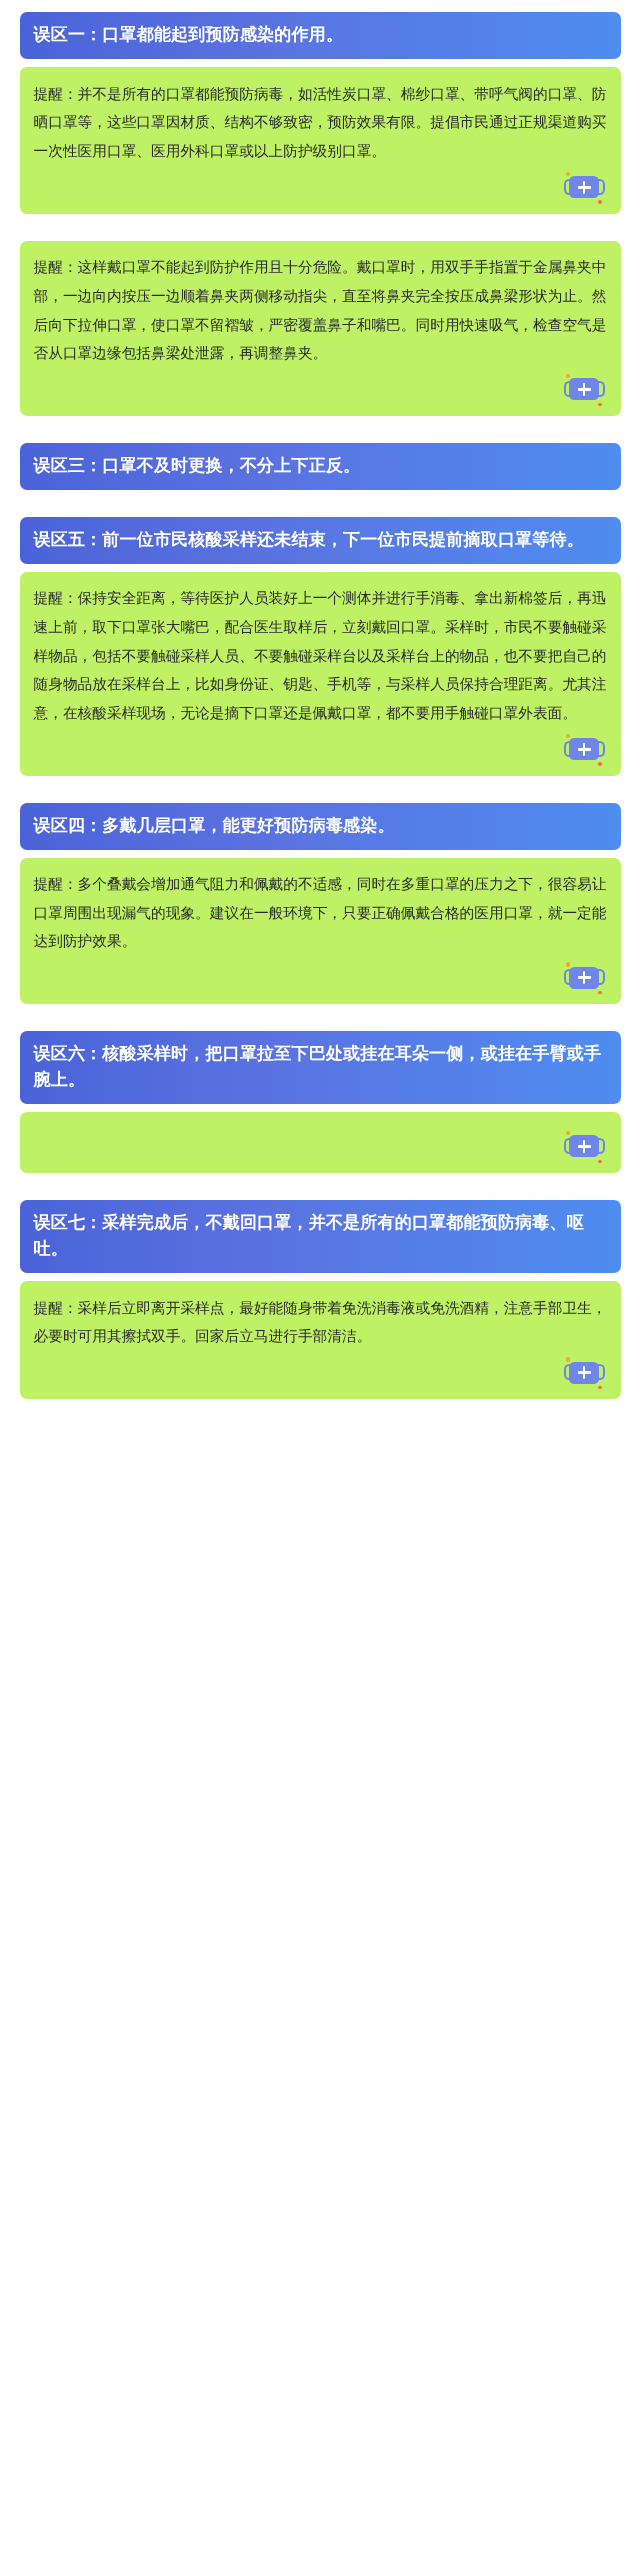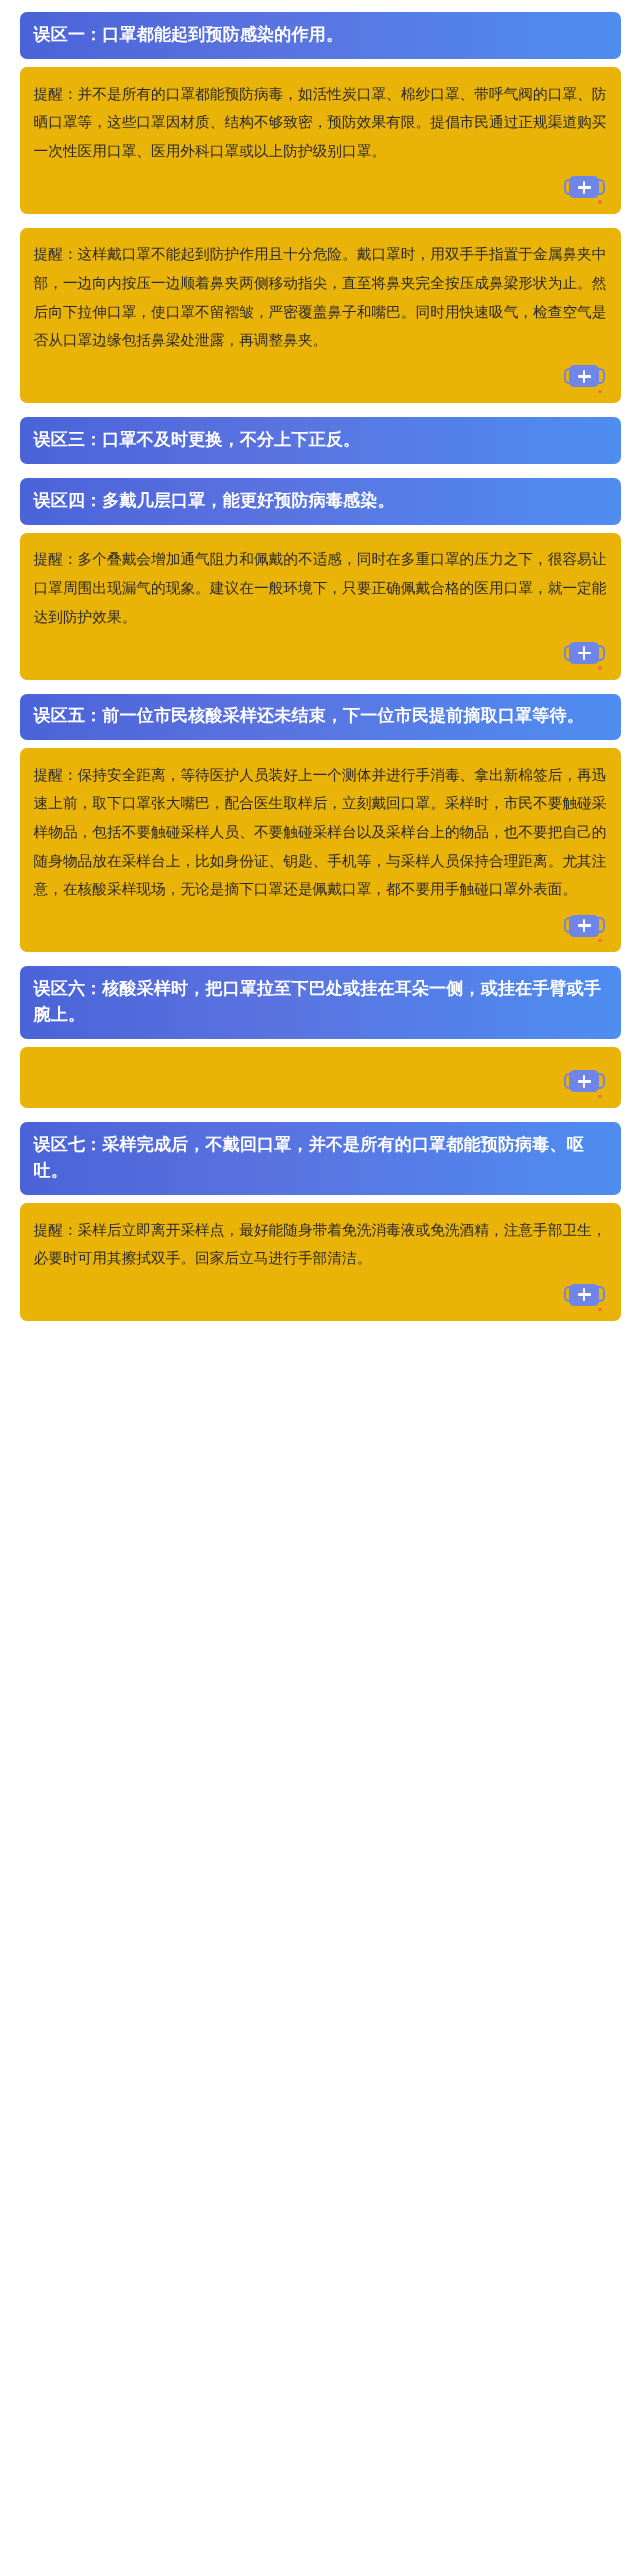--- a/index.html
+++ b/index.html
@@ -12,34 +12,34 @@
     width: 640px;
     font-family: "Liberation Sans", "DejaVu Sans", sans-serif;
   }
   .page {
     width: 640px;
     min-height: 2576px;
     background: #ffffff;
     padding: 12.4px 19.5px 18px 19.5px;
   }
   .section {
-    margin-bottom: 14px;
+    margin-bottom: 27px;
   }
   .headline {
     background: linear-gradient(90deg, #4a63d8 0%, #5a72e0 40%, #4f8df0 100%);
     border-radius: 7px;
     color: #ffffff;
     font-size: 17px;
     font-weight: bold;
     line-height: 1.55;
     padding: 9.8px 14px 10.7px 14px;
     letter-spacing: 0.2px;
   }
   .body-card {
-    background: #eab308;
+    background: #bef264;
     border-radius: 7px;
     margin-top: 8px;
     padding: 12.4px 14px 9px 14px;
     position: relative;
   }
   .body-text {
     color: #2b2b2b;
     font-size: 14.7px;
     line-height: 1.95;
     text-align: justify;
@@ -127,56 +127,56 @@
         </div>
       </div>
     </div>
   </div>
 
   <div class="section">
     <div class="headline">误区三：口罩不及时更换，不分上下正反。</div>
   </div>
 
   <div class="section">
+    <div class="headline">误区五：前一位市民核酸采样还未结束，下一位市民提前摘取口罩等待。</div>
+    <div class="body-card">
+      <div class="body-text">提醒：保持安全距离，等待医护人员装好上一个测体并进行手消毒、拿出新棉签后，再迅速上前，取下口罩张大嘴巴，配合医生取样后，立刻戴回口罩。采样时，市民不要触碰采样物品，包括不要触碰采样人员、不要触碰采样台以及采样台上的物品，也不要把自己的随身物品放在采样台上，比如身份证、钥匙、手机等，与采样人员保持合理距离。尤其注意，在核酸采样现场，无论是摘下口罩还是佩戴口罩，都不要用手触碰口罩外表面。</div>
+      <div class="mask-icon-wrap">
+        <div class="mask-icon">
+          <div class="dotA"></div>
+          <div class="strapL"></div>
+          <div class="strapR"></div>
+          <div class="body-sh"></div>
+          <div class="cross-v"></div>
+          <div class="cross-h"></div>
+          <div class="dotB"></div>
+        </div>
+      </div>
+    </div>
+  </div>
+
+  <div class="section">
     <div class="headline">误区四：多戴几层口罩，能更好预防病毒感染。</div>
     <div class="body-card">
       <div class="body-text">提醒：多个叠戴会增加通气阻力和佩戴的不适感，同时在多重口罩的压力之下，很容易让口罩周围出现漏气的现象。建议在一般环境下，只要正确佩戴合格的医用口罩，就一定能达到防护效果。</div>
       <div class="mask-icon-wrap">
         <div class="mask-icon">
           <div class="dotA"></div>
           <div class="strapL"></div>
           <div class="strapR"></div>
           <div class="body-sh"></div>
           <div class="cross-v"></div>
           <div class="cross-h"></div>
           <div class="dotB"></div>
         </div>
       </div>
     </div>
   </div>
 
   <div class="section">
-    <div class="headline">误区五：前一位市民核酸采样还未结束，下一位市民提前摘取口罩等待。</div>
-    <div class="body-card">
-      <div class="body-text">提醒：保持安全距离，等待医护人员装好上一个测体并进行手消毒、拿出新棉签后，再迅速上前，取下口罩张大嘴巴，配合医生取样后，立刻戴回口罩。采样时，市民不要触碰采样物品，包括不要触碰采样人员、不要触碰采样台以及采样台上的物品，也不要把自己的随身物品放在采样台上，比如身份证、钥匙、手机等，与采样人员保持合理距离。尤其注意，在核酸采样现场，无论是摘下口罩还是佩戴口罩，都不要用手触碰口罩外表面。</div>
-      <div class="mask-icon-wrap">
-        <div class="mask-icon">
-          <div class="dotA"></div>
-          <div class="strapL"></div>
-          <div class="strapR"></div>
-          <div class="body-sh"></div>
-          <div class="cross-v"></div>
-          <div class="cross-h"></div>
-          <div class="dotB"></div>
-        </div>
-      </div>
-    </div>
-  </div>
-
-  <div class="section">
     <div class="headline">误区六：核酸采样时，把口罩拉至下巴处或挂在耳朵一侧，或挂在手臂或手腕上。</div>
     <div class="body-card">
       <div class="mask-icon-wrap">
         <div class="mask-icon">
           <div class="dotA"></div>
           <div class="strapL"></div>
           <div class="strapR"></div>
           <div class="body-sh"></div>
           <div class="cross-v"></div>
           <div class="cross-h"></div>

